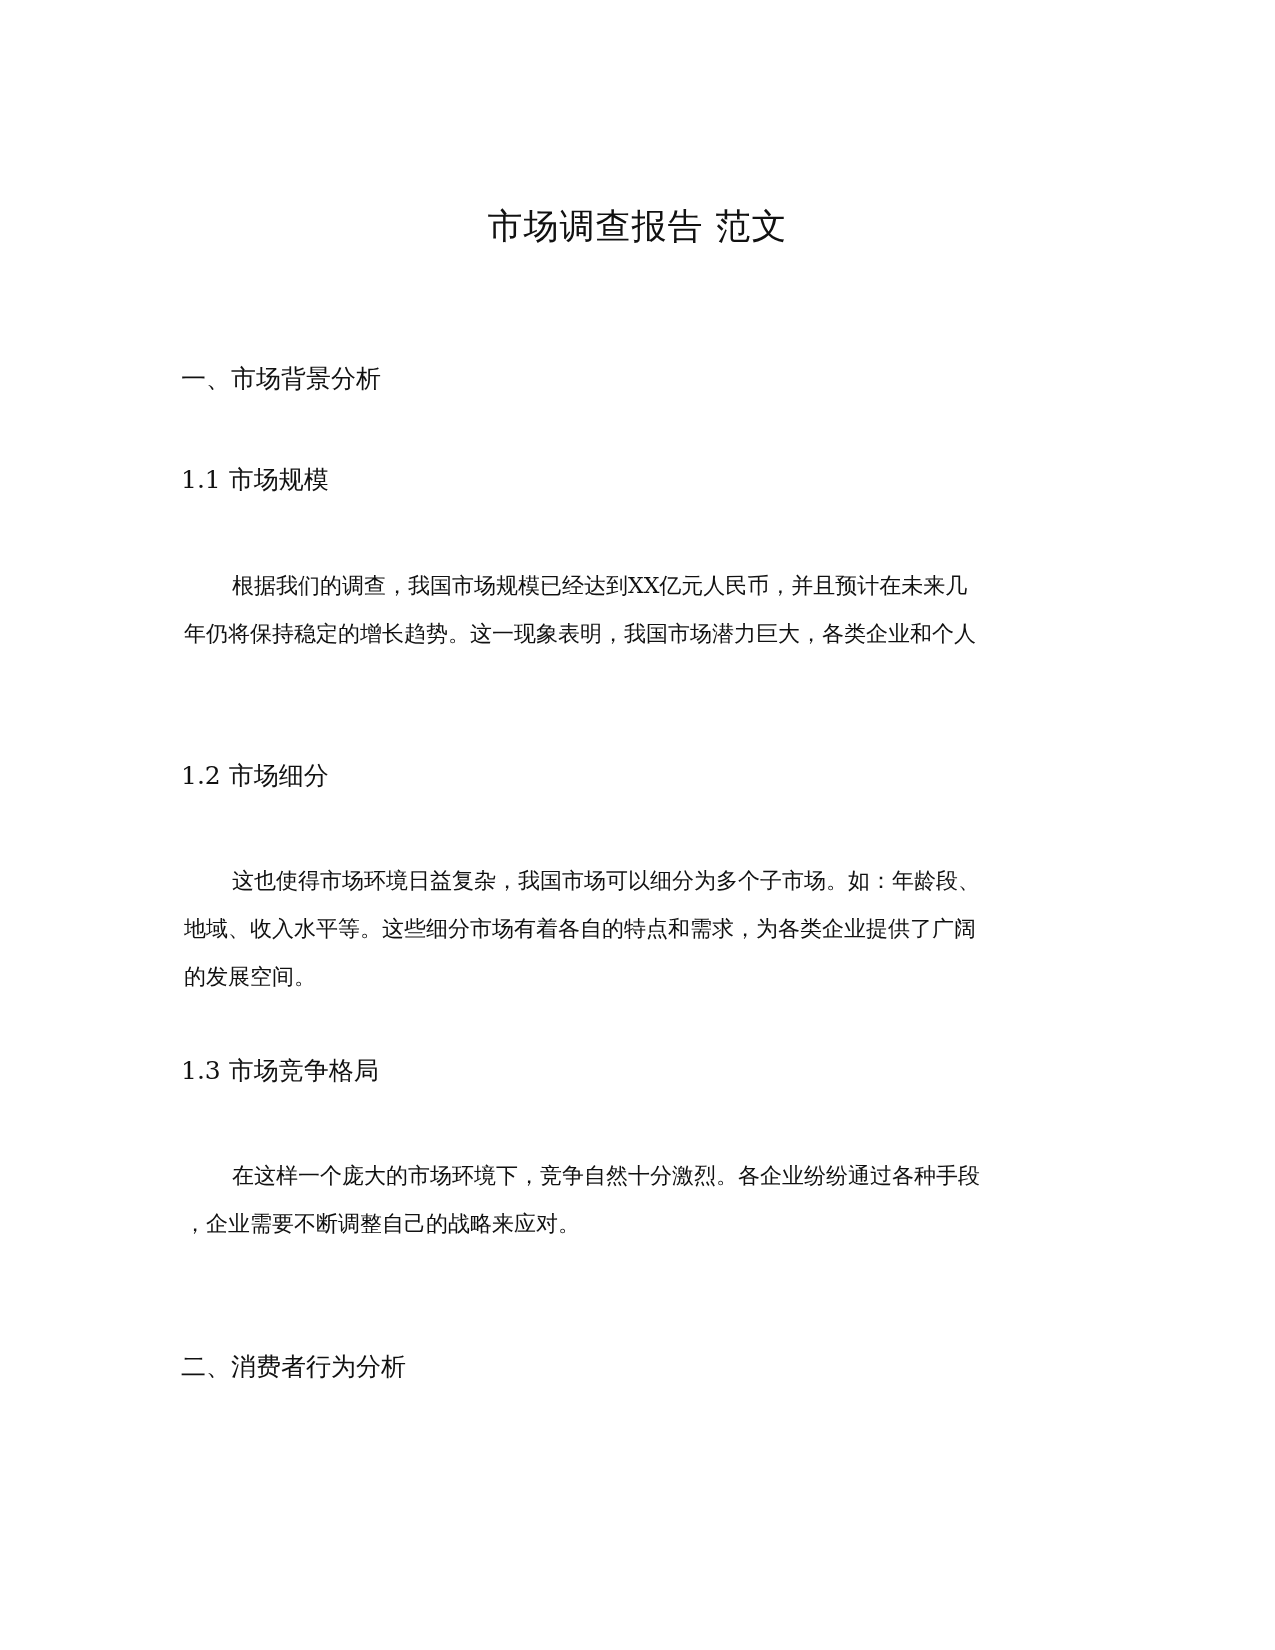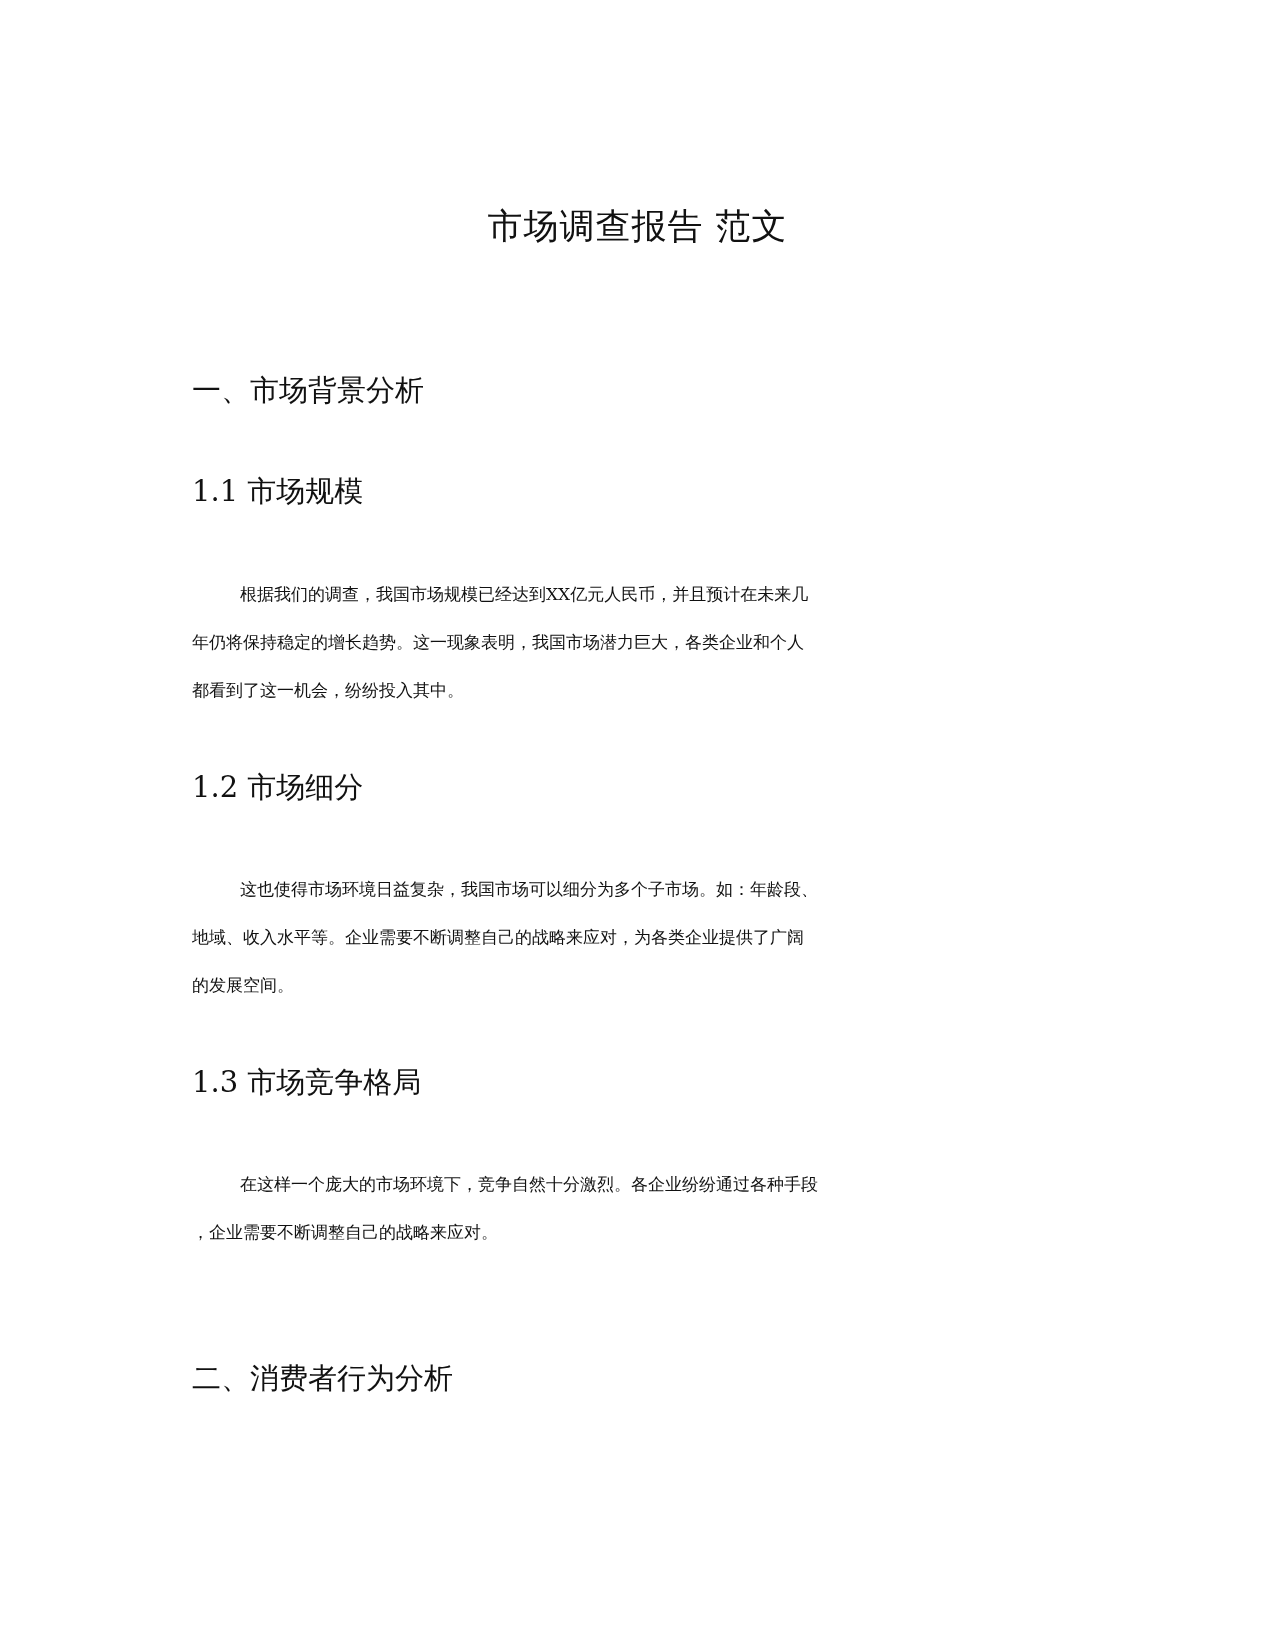--- a/index.html
+++ b/index.html
@@ -32,33 +32,33 @@
     text-align: center;
     font-size: 35px;
     line-height: 44px;
     letter-spacing: 1px;
     font-weight: normal;
     margin: 0;
   }
   .heading {
     position: absolute;
     left: 180px;
-    font-size: 29px;
+    font-size: 25px;
     line-height: 30px;
-    margin: 12px;
+    margin: 1px;
     font-weight: normal;
     white-space: nowrap;
   }
   .para {
     position: absolute;
     left: 180px;
     width: 858px;
-    font-size: 17px;
+    font-size: 22px;
     line-height: 48px;
-    margin: 12px;
+    margin: 4px;
     text-indent: 48px;
     text-align: justify;
   }
   .para .line {
     display: block;
     white-space: nowrap;
   }
   .para .line:first-child {
     padding-left: 48px;
   }
@@ -73,28 +73,27 @@
 
   <h1 class="title">市场调查报告 范文</h1>
 
   <h2 class="heading" style="top:355px;">一、市场背景分析</h2>
 
   <h3 class="heading" style="top:456px;">1.1 市场规模</h3>
 
   <p class="para no-indent" style="top:550px;">
     <span class="line">根据我们的调查，我国市场规模已经达到XX亿元人民币，并且预计在未来几</span>
     <span class="line">年仍将保持稳定的增长趋势。这一现象表明，我国市场潜力巨大，各类企业和个人</span>
-    <span class="line">都看到了这一机会，纷纷投入其中。</span>
   </p>
 
   <h3 class="heading" style="top:752px;">1.2 市场细分</h3>
 
   <p class="para no-indent" style="top:845px;">
     <span class="line">这也使得市场环境日益复杂，我国市场可以细分为多个子市场。如：年龄段、</span>
-    <span class="line">地域、收入水平等。企业需要不断调整自己的战略来应对，为各类企业提供了广阔</span>
+    <span class="line">地域、收入水平等。这些细分市场有着各自的特点和需求，为各类企业提供了广阔</span>
     <span class="line">的发展空间。</span>
   </p>
 
   <h3 class="heading" style="top:1047px;">1.3 市场竞争格局</h3>
 
   <p class="para no-indent" style="top:1140px;">
     <span class="line">在这样一个庞大的市场环境下，竞争自然十分激烈。各企业纷纷通过各种手段</span>
     <span class="line">，企业需要不断调整自己的战略来应对。</span>
   </p>
 

